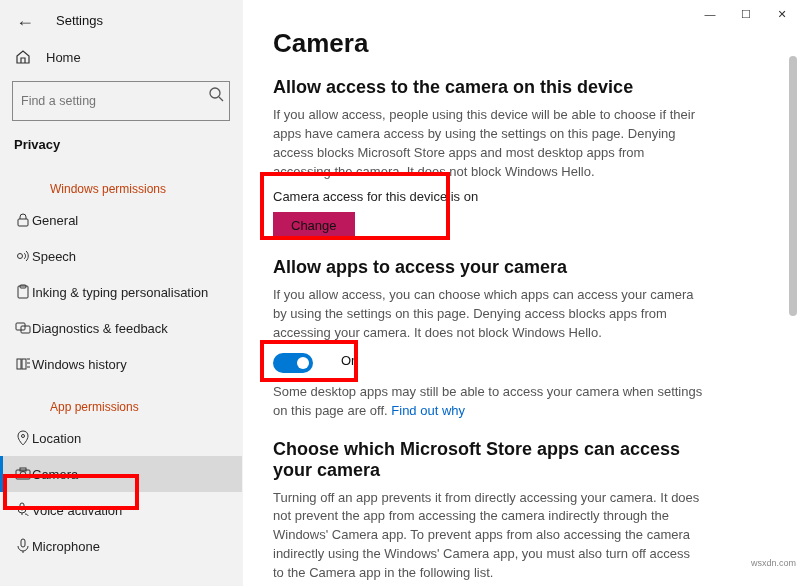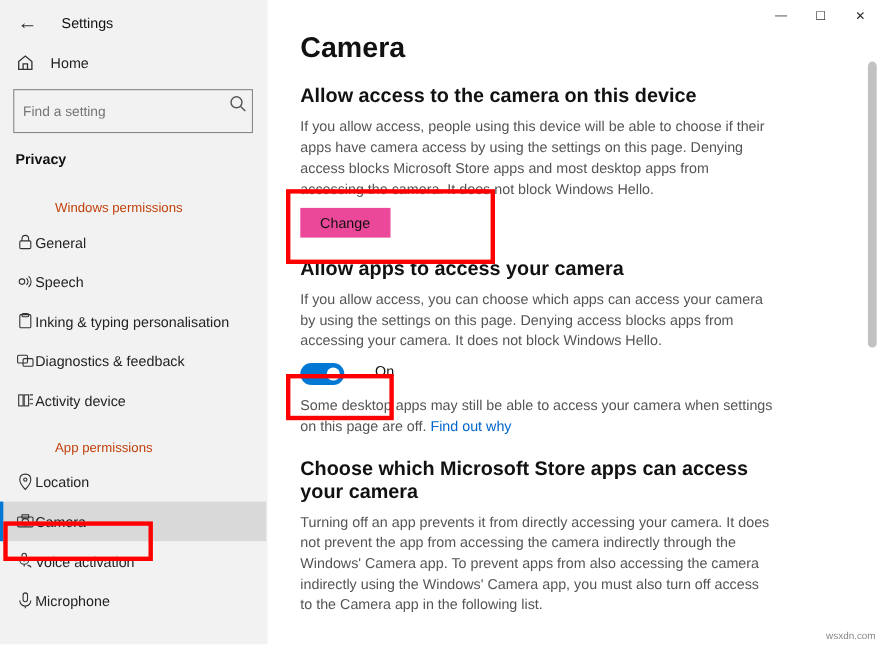--- a/index.html
+++ b/index.html
@@ -21,29 +21,29 @@
 .section-label { padding: 18px 14px 6px 14px; font-size: 12px; color: #c2410c; margin-left: 36px; }
 .nav-item { display: flex; align-items: center; padding: 9px 14px; font-size: 13px; color: #222; }
 .nav-item.selected { background: #d9d9d9; border-left: 3px solid #0078d4; padding-left: 11px; }
 .nav-item .icon { width: 18px; height: 18px; display: flex; align-items: center; justify-content: center; color: #222; }
 .content { flex: 1; padding: 28px 30px 0 30px; overflow: hidden; position: relative; }
 h1 { font-size: 26px; font-weight: 600; margin-bottom: 18px; }
 h2 { font-size: 18px; font-weight: 600; margin-bottom: 8px; margin-top: 18px; }
 .desc { font-size: 13px; color: #555; line-height: 1.45; max-width: 430px; margin-bottom: 8px; }
 .status-box { margin-top: 8px; }
 .status-text { font-size: 13px; color: #222; margin-bottom: 8px; }
-.change-btn { background: #ec4899; border: none; padding: 6px 18px; font-size: 13px; color: #111; }
+.change-btn { background: #be185d; border: none; padding: 6px 18px; font-size: 13px; color: #111; }
 .toggle-row { display: flex; align-items: flex-start; gap: 28px; margin: 10px 0; }
 .toggle { width: 40px; height: 20px; border-radius: 10px; background: #0078d4; position: relative; }
 .toggle::after { content: ""; position: absolute; width: 12px; height: 12px; background: #fff; border-radius: 50%; top: 4px; right: 4px; }
 .toggle-label { font-size: 13px; }
 .link { color: #0066cc; cursor: pointer; }
 .hl { position: absolute; border: 4px solid #ff0000; pointer-events: none; }
 .scroll-thumb { position: absolute; right: 3px; top: 56px; width: 8px; height: 260px; background: #c2c2c2; border-radius: 4px; }
-.watermark { position: absolute; right: 4px; bottom: 3px; font-size: 9px; color: #888; }
+.watermark { position: absolute; right: 4px; bottom: 18px; font-size: 9px; color: #888; }
 svg { display: block; }
 </style>
 </head>
 <body>
 
 <div class="window-controls">
   <div class="win-btn">—</div>
   <div class="win-btn">☐</div>
   <div class="win-btn">✕</div>
 </div>
@@ -116,21 +116,21 @@
     <div class="nav-item">
       <span class="icon">
           <svg width="16" height="16" viewBox="0 0 16 16">
             <rect x="2" y="3" width="4" height="10" fill="none" stroke="#333"></rect>
             <rect x="7" y="3" width="4" height="10" fill="none" stroke="#333"></rect>
             <line x1="12" y1="3" x2="15" y2="3" stroke="#333"></line>
             <line x1="12" y1="7" x2="15" y2="7" stroke="#333"></line>
             <line x1="12" y1="11" x2="15" y2="11" stroke="#333"></line>
           </svg>
         </span>
-      <span>Activity device</span>
+      <span>Windows history</span>
     </div>
 
     <div class="section-label">App permissions</div>
 
     <div class="nav-item">
       <span class="icon">
           <svg width="16" height="16" viewBox="0 0 16 16">
             <path d="M8 1C5 1 3 3 3 6c0 4 5 9 5 9s5-5 5-9c0-3-2-5-5-5z" fill="none" stroke="#333"></path>
             <circle cx="8" cy="6" r="1.5" fill="none" stroke="#333"></circle>
           </svg>
@@ -166,20 +166,21 @@
       <span>Microphone</span>
     </div>
   </div>
 
   <div class="content">
     <h1>Camera</h1>
 
     <h2>Allow access to the camera on this device</h2>
     <p class="desc">If you allow access, people using this device will be able to choose if their apps have camera access by using the settings on this page. Denying access blocks Microsoft Store apps and most desktop apps from accessing the camera. It does not block Windows Hello.</p>
     <div class="status-box">
+      <div class="status-text">Camera access for this device is on</div>
       <button class="change-btn">Change</button>
     </div>
 
     <h2>Allow apps to access your camera</h2>
     <p class="desc">If you allow access, you can choose which apps can access your camera by using the settings on this page. Denying access blocks apps from accessing your camera. It does not block Windows Hello.</p>
     <div class="toggle-row">
       <div class="toggle"></div>
       <span class="toggle-label">On</span>
     </div>
     <p class="desc"><span>Some desktop apps may still be able to access your camera when settings on this page are off. </span><span class="link">Find out why</span></p>

